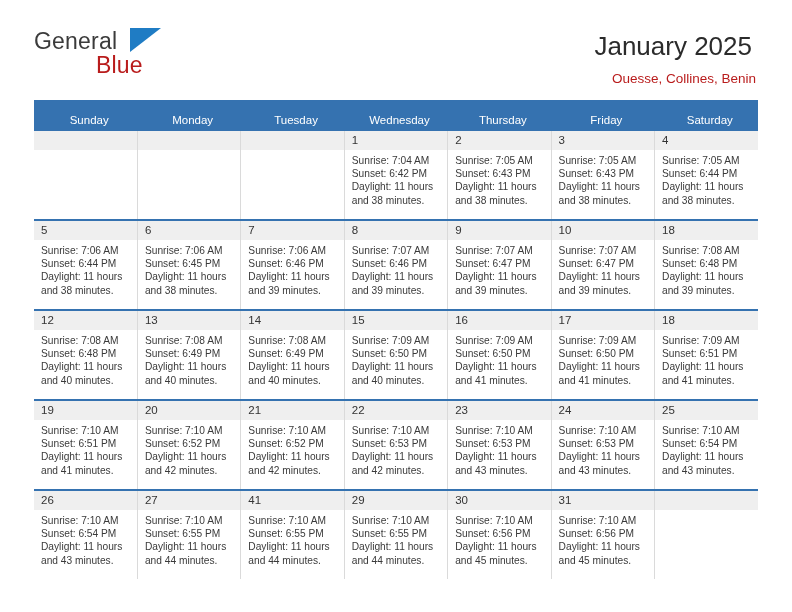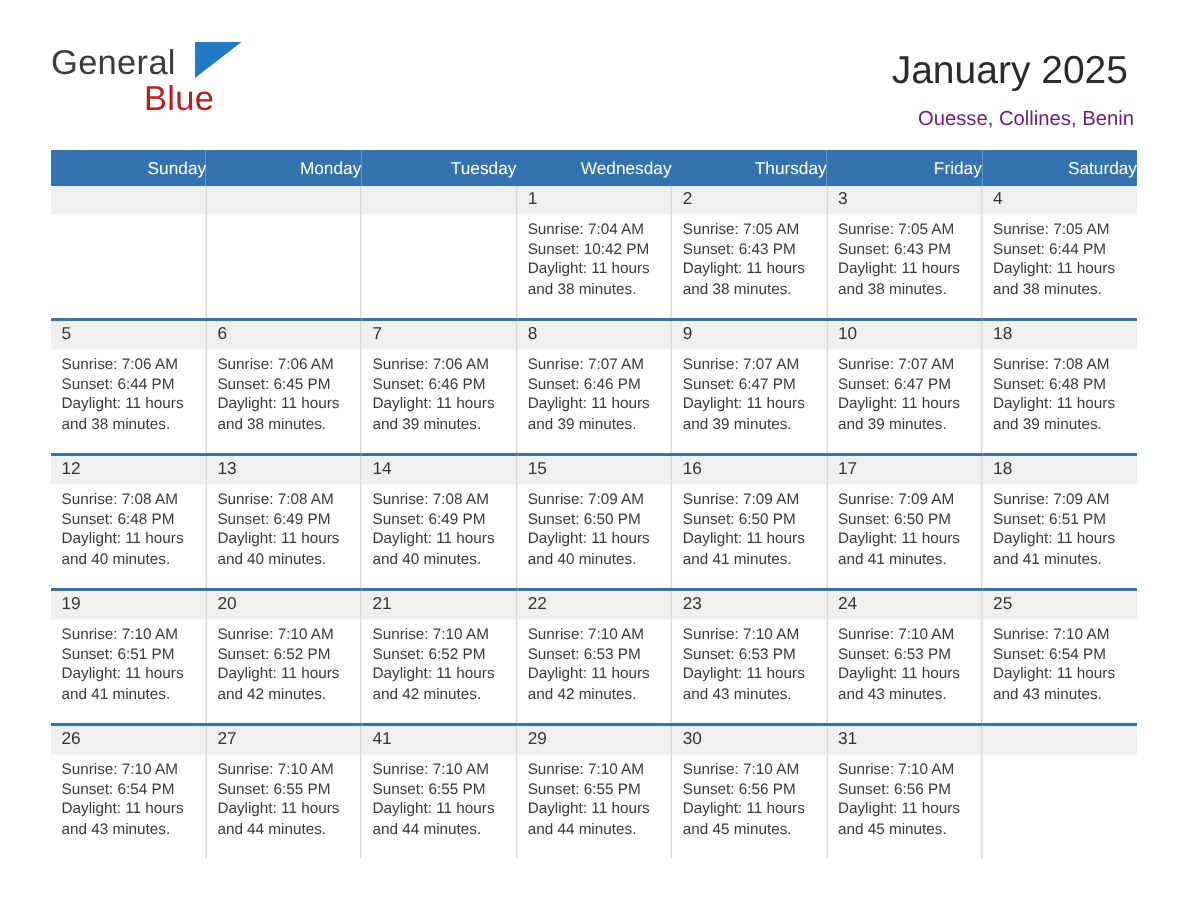--- a/index.html
+++ b/index.html
@@ -69,38 +69,38 @@
   }
   .cal-title {
     font-size: 26px;
     font-weight: normal;
     color: #2b2b2b;
     line-height: 1.15;
     margin: 4px;
   }
   .cal-subtitle {
     font-size: 13.5px;
-    color: #701a75;
+    color: #b91c1c;
     margin-top: 9px;
   }
 
   
   .cal {
     width: 724px;
     margin: 0 auto;
     border-collapse: collapse;
     table-layout: fixed;
   }
   .cal th {
     background: #3572b0;
     color: #ffffff;
     font-size: 11.5px;
     font-weight: normal;
-    text-align: right;
-    padding: 7px 0 5px 7px;
+    text-align: center;
+    padding: 14px 0 5px 7px;
     height: 12px;
     border: none;
   }
   .cal td {
     vertical-align: top;
     padding: 0;
     border-left: 1px solid #dadada;
     border-top: 2px solid #3572b0;
     height: 88px;
     background: #ffffff;
@@ -166,21 +166,21 @@
           <td>
             <div class="daynum empty"></div>
           </td>
           <td>
             <div class="daynum empty"></div>
           </td>
           <td>
             <div class="daynum">1</div>
             <div class="details">
               <div>Sunrise: 7:04 AM</div>
-              <div>Sunset: 10:42 PM</div>
+              <div>Sunset: 6:42 PM</div>
               <div>Daylight: 11 hours</div>
               <div>and 38 minutes.</div>
             </div>
           </td>
           <td>
             <div class="daynum">2</div>
             <div class="details">
               <div>Sunrise: 7:05 AM</div>
               <div>Sunset: 6:43 PM</div>
               <div>Daylight: 11 hours</div>

